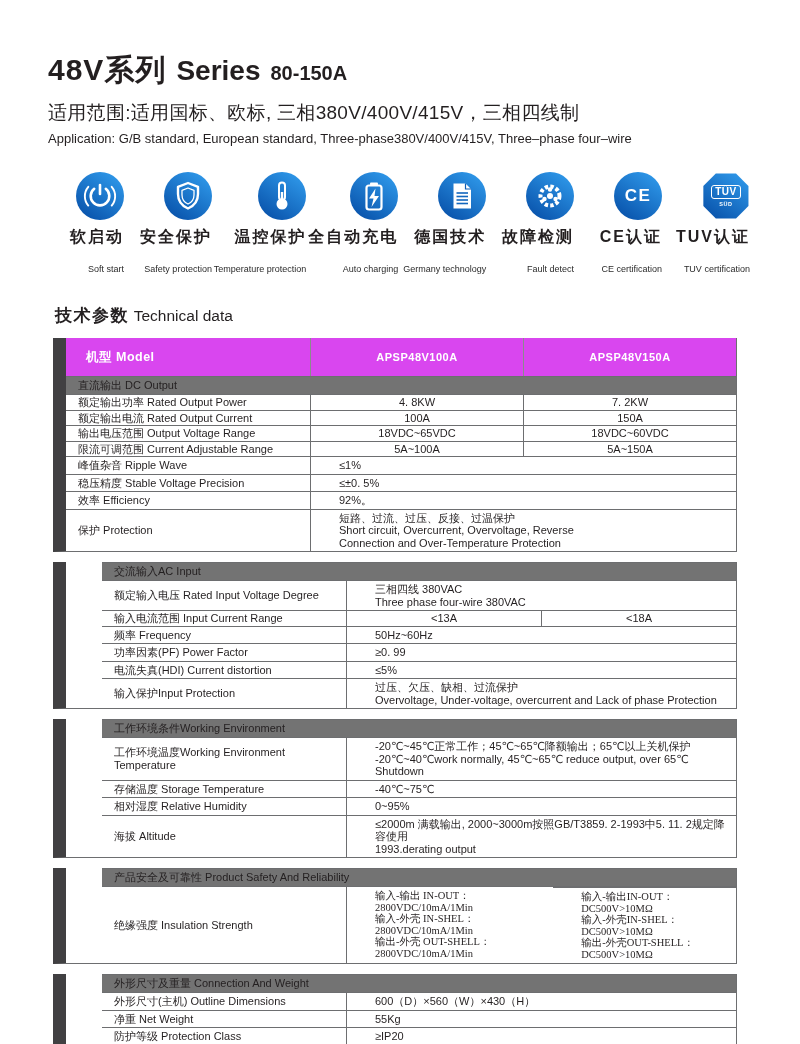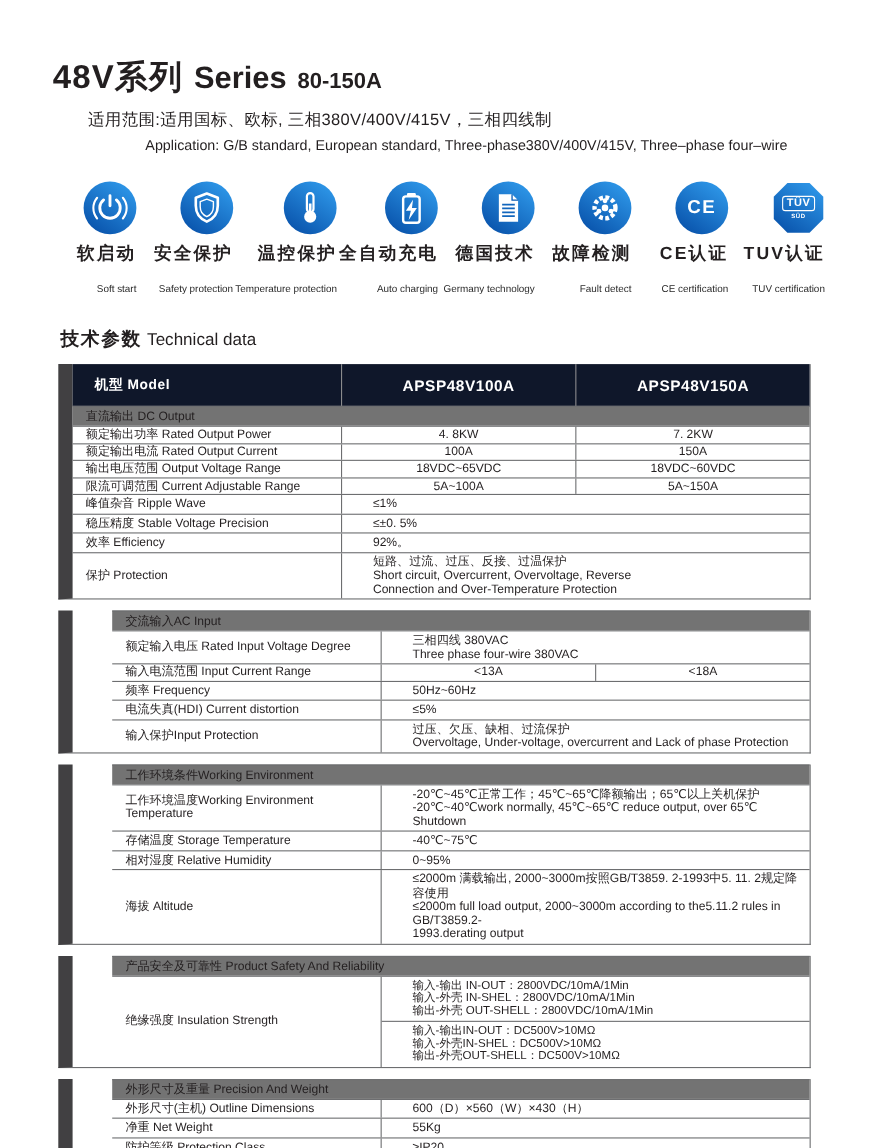--- a/index.html
+++ b/index.html
@@ -10,22 +10,22 @@
     color:#231f20;
   }
   .page { position:relative; width:800px; height:1044px; overflow:hidden; background:#fff;border-radius:15px; }
 
   
   .hdr { padding:50px 0 0 48px; }
   .title-row { display:flex; align-items:baseline; gap:10px; }
   .t-cn { font-size:30px; font-weight:bold; letter-spacing:1px; }
   .t-series { font-size:28px; font-weight:bold; }
   .t-range { font-size:20px; font-weight:bold; }
-  .scope-cn { margin-top:9px; font-size:15px; letter-spacing:.3px;margin-left:32px; }
-  .scope-en { margin-top:5px; font-size:13px;text-align:center; }
+  .scope-cn { margin-top:9px; font-size:19px; letter-spacing:.3px; }
+  .scope-en { margin-top:5px; font-size:13px; }
 
   
   .features { display:flex; justify-content:space-between; margin:26px 50px 0 38px; }
   .feat { display:flex; flex-direction:column; align-items:flex-end; min-width:86px; }
   .feat-icon {
     width:48px; height:48px; border-radius:50%;
     background:linear-gradient(215deg,#2f99ea 8%,#0a55ad 88%);
     display:flex; align-items:center; justify-content:center; flex-direction:column;
   }
   .feat-cn { margin-top:7px; font-size:16px; font-weight:bold; letter-spacing:2px; white-space:nowrap; }
@@ -38,33 +38,33 @@
   
   .tech-heading { margin:30px 0 0 55px; font-size:17px; }
   .th-cn { font-weight:bold; letter-spacing:1.5px; }
   .th-en { font-size:15.5px;text-align:right; }
 
   
   .twrap { margin:11px 0 0 53px; width:684px; }
   .tblock { border-left:13px solid #414042; border-right:1px solid #6d6e70; border-bottom:1px solid #6d6e70; }
   .tblock + .tblock { margin-top:10px;padding-left:36px; }
 
-  .t-header { display:flex; background:#0f172a; color:#fff; height:38px; }
+  .t-header { display:flex; background:#d946ef; color:#fff; height:38px; }
   .h-label { width:244px; padding-left:20px; display:flex; align-items:center; font-weight:bold; font-size:12.5px; letter-spacing:.5px; }
-  .h-col { flex:1; border-left:1px solid #8a8b8d; display:flex; align-items:center; justify-content:center; font-weight:bold; font-size:14px; letter-spacing:.5px; }
+  .h-col { flex:1; border-left:1px solid #8a8b8d; display:flex; align-items:center; justify-content:center; font-weight:bold; font-size:11px; letter-spacing:.5px; }
 
   .t-section { background:#737373; border-top:1px solid #6d6e70; min-height:15px; padding:1px 4px 1px 12px; display:flex; align-items:center; font-size:11px; }
   .t-row { display:flex; border-top:1px solid #6d6e70; min-height:15.5px; align-items:stretch; font-size:11px; }
   .c-label { width:244px; padding:1px 4px 1px 12px; display:flex; align-items:center; line-height:12.5px; }
   .c-v { flex:1; border-left:1px solid #6d6e70; display:flex; align-items:center; justify-content:center; }
   .c-span { flex:1; border-left:1px solid #6d6e70; padding:2px 6px 2px 28px; display:flex; flex-direction:column; justify-content:center; }
   .ln { line-height:12.5px; }
   .row-tall { min-height:37px; }
 
-  .ins { flex:1; border-left:1px solid #6d6e70; display:flex; flex-direction:column; }
+  .ins { flex:1; border-left:1px solid #6d6e70; display:flex; flex-direction:row;font-family:Liberation Serif, serif; }
   .ins-g { padding:3px 6px 3px 28px; }
   .ins-g + .ins-g { border-top:1px solid #6d6e70; }
   .ins-g .ln { line-height:11.5px; font-size:10.5px; }
 </style>
 </head>
 <body>
 
 <div class="page">
 
   <div class="hdr">
@@ -254,20 +254,26 @@
         <div class="c-v">&lt;13A</div>
         <div class="c-v">&lt;18A</div>
       </div>
       <div class="t-row">
         <div class="c-label">频率 Frequency</div>
         <div class="c-span">
             <div class="ln">50Hz~60Hz</div>
           </div>
       </div>
       <div class="t-row">
+        <div class="c-label">功率因素(PF) Power Factor</div>
+        <div class="c-span">
+            <div class="ln">≥0. 99</div>
+          </div>
+      </div>
+      <div class="t-row">
         <div class="c-label">电流失真(HDI) Current distortion</div>
         <div class="c-span">
             <div class="ln">≤5%</div>
           </div>
       </div>
       <div class="t-row">
         <div class="c-label">输入保护Input Protection</div>
         <div class="c-span">
           <div class="ln">过压、欠压、缺相、过流保护</div>
           <div class="ln">Overvoltage, Under-voltage,  overcurrent  and Lack of phase Protection</div>
@@ -293,21 +299,20 @@
       <div class="t-row">
         <div class="c-label">相对湿度  Relative Humidity</div>
         <div class="c-span">
             <div class="ln">0~95%</div>
           </div>
       </div>
       <div class="t-row row-tall">
         <div class="c-label">海拔 Altitude</div>
         <div class="c-span">
           <div class="ln">≤2000m 满载输出, 2000~3000m按照GB/T3859. 2-1993中5. 11. 2规定降容使用</div>
-          <div class="ln">≤2000m full load output,  2000~3000m according to the5.11.2 rules in GB/T3859.2-</div>
           <div class="ln">1993.derating output</div>
         </div>
       </div>
     </div>
 
     <div class="tblock">
       <div class="t-section">产品安全及可靠性 Product Safety And Reliability</div>
       <div class="t-row">
         <div class="c-label">绝缘强度 Insulation Strength</div>
         <div class="ins">
@@ -319,21 +324,21 @@
           <div class="ins-g">
             <div class="ln">输入-输出IN-OUT：DC500V&gt;10MΩ</div>
             <div class="ln">输入-外壳IN-SHEL：DC500V&gt;10MΩ</div>
             <div class="ln">输出-外壳OUT-SHELL：DC500V&gt;10MΩ</div>
           </div>
         </div>
       </div>
     </div>
 
     <div class="tblock">
-      <div class="t-section">外形尺寸及重量 Precision And Weight</div>
+      <div class="t-section">外形尺寸及重量 Connection And Weight</div>
       <div class="t-row">
         <div class="c-label">外形尺寸(主机) Outline Dimensions</div>
         <div class="c-span">
             <div class="ln">600（D）×560（W）×430（H）</div>
           </div>
       </div>
       <div class="t-row">
         <div class="c-label">净重 Net Weight</div>
         <div class="c-span">
             <div class="ln">55Kg</div>

